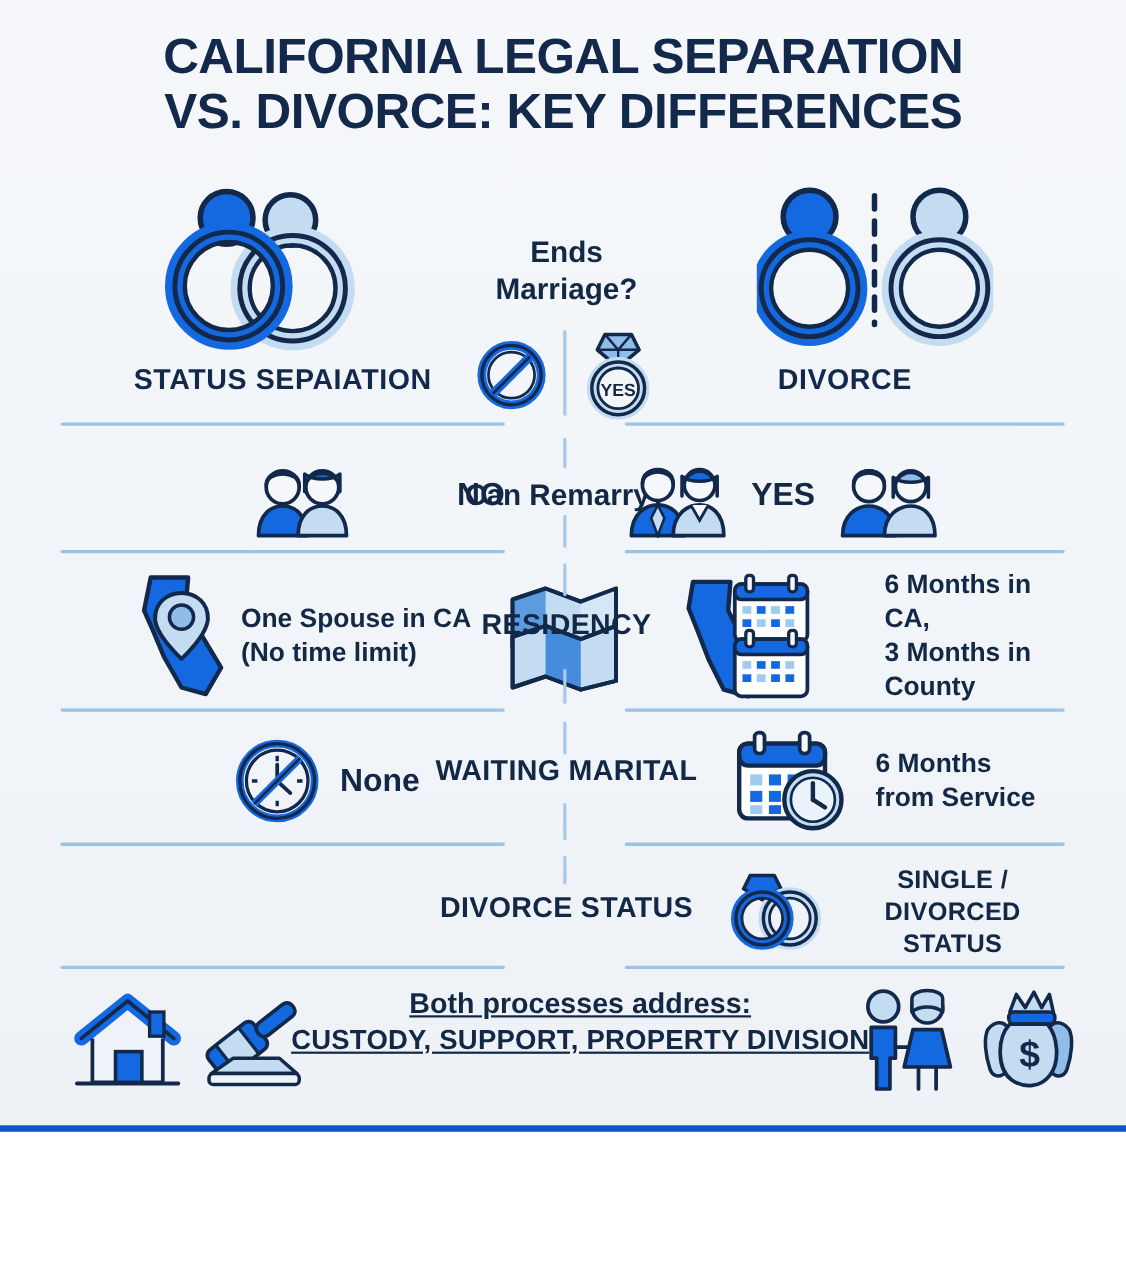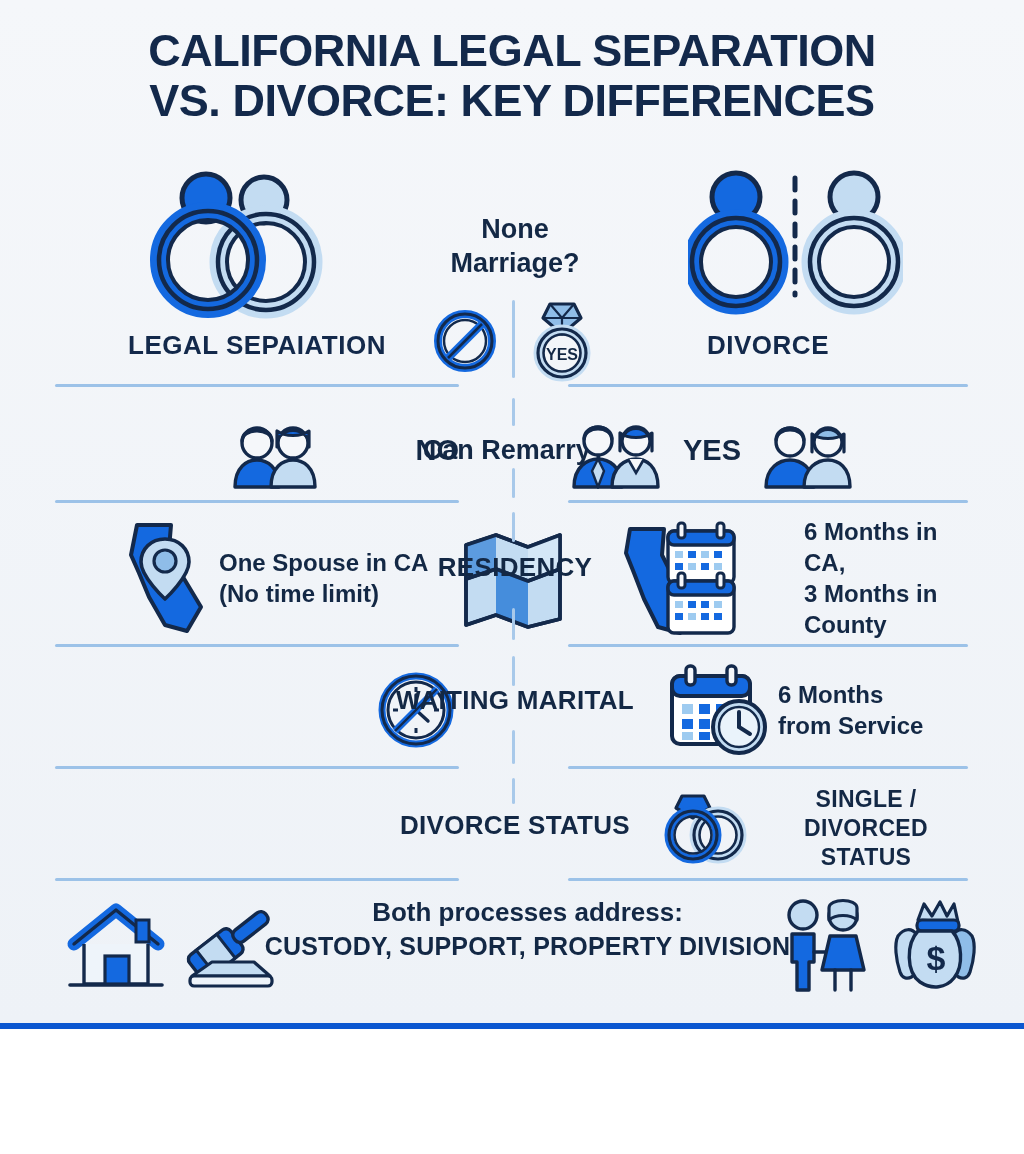--- a/index.html
+++ b/index.html
@@ -74,21 +74,21 @@
 
   .mid-label{
     text-align:center;color:#132845;font-weight:bold;
     font-size:26px;line-height:30px;letter-spacing:0.3px;
   }
   .mid-label.qmark{font-size:27px;letter-spacing:0;}
 
   
   .footer-text{
     position:absolute;left:255px;top:895px;width:545px;
-    text-align:center;color:#132845;font-weight:bold;
+    text-align:center;color:#132845;font-weight:bold;text-decoration:underline;
   }
   .footer-l1{font-size:26px;line-height:34px;display:block;}
   .footer-l2{font-size:25px;line-height:34px;letter-spacing:0.2px;display:block;}
 
   svg{display:block;}
   .nosel{user-select:none;}
 </style>
 </head>
 <body>
 
@@ -106,39 +106,39 @@
       <circle cx="118" cy="30" r="23" fill="#c3dcf2" stroke="#13294b" stroke-width="5"></circle>
       <circle cx="120" cy="92" r="48" fill="none" stroke="#c3dcf2" stroke-width="17"></circle>
       <circle cx="120" cy="92" r="48" fill="none" stroke="#13294b" stroke-width="4.5"></circle>
       <circle cx="120" cy="92" r="39" fill="none" stroke="#13294b" stroke-width="4"></circle>
       <circle cx="62" cy="90" r="49" fill="none" stroke="#1469e0" stroke-width="18"></circle>
       <circle cx="62" cy="90" r="49" fill="none" stroke="#13294b" stroke-width="4.5"></circle>
       <circle cx="62" cy="90" r="40" fill="none" stroke="#13294b" stroke-width="4"></circle>
     </svg>
   </div>
 
-  <div class="hdr-label nosel" style="position:absolute;left:55px;top:330px;width:404px;">LEGAL SEPAIATION</div>
+  <div class="hdr-label nosel" style="position:absolute;left:55px;top:330px;width:404px;">STATUS SEPAIATION</div>
 
   <div style="position:absolute;left:688px;top:170px;">
     <svg width="215" height="150" viewBox="0 0 215 150">
       <circle cx="48" cy="27" r="24" fill="#1469e0" stroke="#13294b" stroke-width="5"></circle>
       <circle cx="48" cy="92" r="44" fill="none" stroke="#1469e0" stroke-width="17"></circle>
       <circle cx="48" cy="92" r="44" fill="none" stroke="#13294b" stroke-width="4.5"></circle>
       <circle cx="48" cy="92" r="35" fill="none" stroke="#13294b" stroke-width="4"></circle>
       <line x1="107" y1="8" x2="107" y2="125" stroke="#13294b" stroke-width="5" stroke-dasharray="12,11" stroke-linecap="round"></line>
       <circle cx="166" cy="27" r="24" fill="#c3dcf2" stroke="#13294b" stroke-width="5"></circle>
       <circle cx="166" cy="92" r="44" fill="none" stroke="#c3dcf2" stroke-width="17"></circle>
       <circle cx="166" cy="92" r="44" fill="none" stroke="#13294b" stroke-width="4.5"></circle>
       <circle cx="166" cy="92" r="35" fill="none" stroke="#13294b" stroke-width="4"></circle>
     </svg>
   </div>
 
   <div class="hdr-label nosel" style="position:absolute;left:568px;top:330px;width:400px;">DIVORCE</div>
 
-  <div class="center-q nosel">None Marriage?</div>
+  <div class="center-q nosel">Ends Marriage?</div>
 
   <div style="position:absolute;left:432px;top:308px;">
     <svg width="66" height="66" viewBox="0 0 66 66">
       <circle cx="33" cy="33" r="27" fill="none" stroke="#1469e0" stroke-width="8"></circle>
       <circle cx="33" cy="33" r="27" fill="none" stroke="#13294b" stroke-width="3"></circle>
       <circle cx="33" cy="33" r="21" fill="none" stroke="#13294b" stroke-width="2.5"></circle>
       <line x1="16" y1="50" x2="50" y2="16" stroke="#1469e0" stroke-width="8"></line>
       <line x1="16" y1="50" x2="50" y2="16" stroke="#13294b" stroke-width="2.6" stroke-dasharray="0"></line>
     </svg>
   </div>
@@ -296,27 +296,28 @@
           <line x1="43" y1="20" x2="43" y2="25" stroke="#13294b" stroke-width="3"></line>
           <line x1="43" y1="61" x2="43" y2="66" stroke="#13294b" stroke-width="3"></line>
           <line x1="20" y1="43" x2="25" y2="43" stroke="#13294b" stroke-width="3"></line>
           <line x1="61" y1="43" x2="66" y2="43" stroke="#13294b" stroke-width="3"></line>
           <line x1="43" y1="43" x2="43" y2="28" stroke="#13294b" stroke-width="3.4" stroke-linecap="round"></line>
           <line x1="43" y1="43" x2="55" y2="54" stroke="#13294b" stroke-width="3.4" stroke-linecap="round"></line>
           <line x1="22" y1="64" x2="64" y2="22" stroke="#1469e0" stroke-width="7"></line>
           <line x1="22" y1="64" x2="64" y2="22" stroke="#13294b" stroke-width="2.4"></line>
         </svg>
       </div>
+      <div class="val-big nosel" style="width:150px;text-align:left;">None</div>
     </div>
   </div>
 
   <div class="mid-label nosel" style="position:absolute;left:360px;top:685px;width:310px;">WAITING MARITAL</div>
 
   <div class="row" style="left:568px;top:658px;width:400px;height:104px;">
-    <div class="row-side left-align" style="gap:6px;padding-left:98px;">
+    <div class="row-side left-align" style="gap:24px;padding-left:98px;">
       <div>
         <svg width="106" height="96" viewBox="0 0 106 96">
           <rect x="6" y="14" width="78" height="68" rx="8" fill="#ffffff" stroke="#13294b" stroke-width="4"></rect>
           <rect x="6" y="14" width="78" height="20" rx="8" fill="#1469e0" stroke="#13294b" stroke-width="4"></rect>
           <rect x="20" y="4" width="9" height="19" rx="4" fill="#f5f7fa" stroke="#13294b" stroke-width="3.4"></rect>
           <rect x="61" y="4" width="9" height="19" rx="4" fill="#f5f7fa" stroke="#13294b" stroke-width="3.4"></rect>
           <rect x="16" y="42" width="11" height="10" fill="#9ecbf0"></rect>
             <rect x="33" y="42" width="11" height="10" fill="#1469e0"></rect>
             <rect x="50" y="42" width="11" height="10" fill="#1469e0"></rect>
           <rect x="16" y="57" width="11" height="10" fill="#1469e0"></rect>

